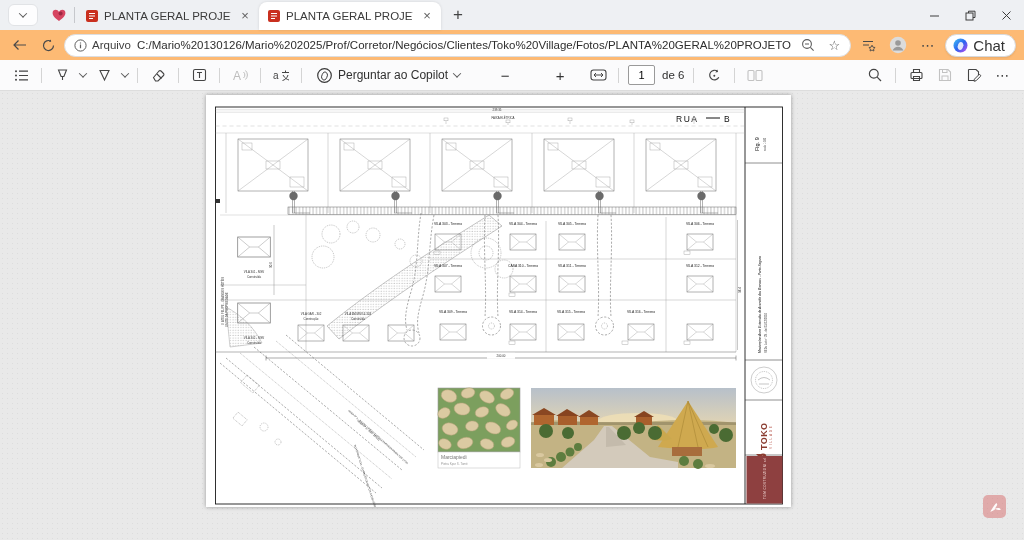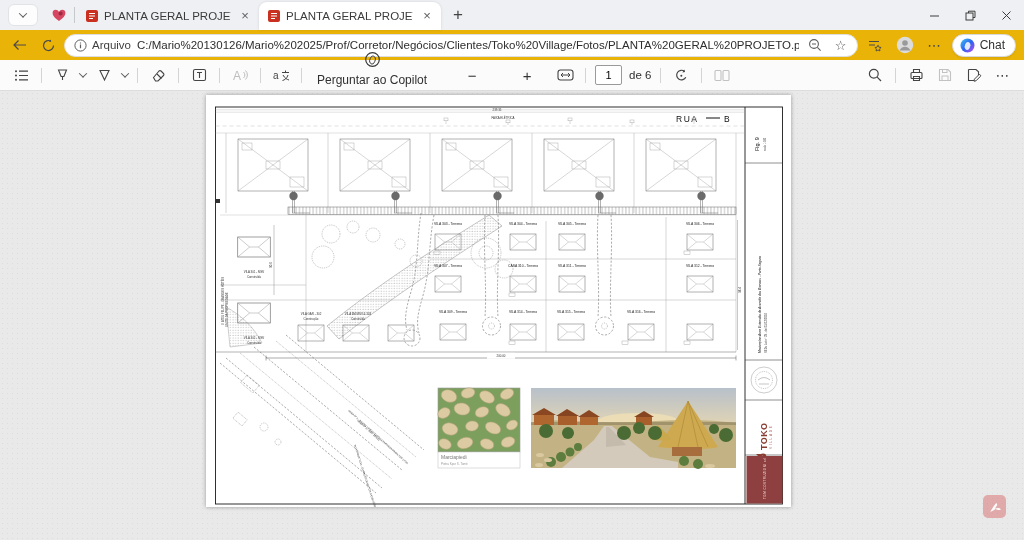--- a/index.html
+++ b/index.html
@@ -18,38 +18,38 @@
   .tab { width:182px; height:28px; margin-top:2px; display:flex; align-items:center; padding:0 6px 0 9px; gap:6px;
     font-size:11.5px; color:#3b3b3b; }
   .tab.active { background:#fff; border-radius:8px 8px 0 0; box-shadow:0 0 3px rgba(0,0,0,.12); }
   .tab .title { flex:1; white-space:nowrap; overflow:hidden; }
   .tab-close { font-size:13px; color:#5f5f5f; width:16px; height:16px; line-height:15px; text-align:center; border-radius:4px; }
   .newtab { font-size:17px; color:#444; width:26px; height:26px; text-align:center; line-height:25px; margin-left:4px; }
   .wincontrols { position:absolute; right:0; top:0; height:30px; display:flex; }
   .winbtn { width:36px; height:30px; display:flex; align-items:center; justify-content:center; color:#3c3c3c; }
 
   
-  .addressbar { height:30px; background:#eab308; display:flex; align-items:center; padding:0 8px; gap:4px; flex:0 0 30px; }
+  .addressbar { height:30px; background:#fdba74; display:flex; align-items:center; padding:0 8px; gap:4px; flex:0 0 30px; }
   .navbtn { width:24px; height:24px; display:flex; align-items:center; justify-content:center;
     font-size:15px; color:#4a4a4a; border-radius:4px; }
   .url-pill { flex:1; height:23px; border:1px solid #dcdee1; border-radius:12px; background:#fff;
     display:flex; align-items:center; padding:0 6px 0 9px; gap:6px; min-width:0; }
   .scheme { font-size:11.5px; color:#3f3f3f; display:flex; align-items:center; gap:5px; white-space:nowrap; }
   .urltext { font-size:11.5px; color:#2e2e2e; white-space:nowrap; overflow:hidden; flex:1; }
   .pill-ic { display:flex; align-items:center; justify-content:center; width:20px; }
   .bar-ic { width:26px; height:24px; display:flex; align-items:center; justify-content:center; color:#4a4a4a; }
   .chat-btn { height:23px; border:1px solid #d7d9dc; border-radius:12px; background:#fff; display:flex;
-    align-items:center; gap:5px; padding:0 10px 0 7px; font-size:12px; color:#333; box-shadow:0 1px 2px rgba(0,0,0,.08); }
+    align-items:center; gap:5px; padding:0 10px 0 7px; font-size:15px; color:#333; box-shadow:0 1px 2px rgba(0,0,0,.08); }
 
   
   .pdfbar { height:31px; background:#fbfbfc; border-bottom:1px solid #dddddd; display:flex; align-items:center;
     padding:0 10px; gap:7px; font-size:12px; color:#333; flex:0 0 31px; }
   .tool { width:22px; height:22px; display:flex; align-items:center; justify-content:center; border-radius:4px; }
   .tdiv { width:1px; height:15px; background:#d4d4d4; margin:0 2px; }
-  .copilot-btn { display:flex; align-items:center; gap:6px; padding:2px 6px; border-radius:4px;flex-direction:column; }
+  .copilot-btn { display:flex; align-items:center; gap:6px; padding:2px 6px; border-radius:4px; }
   .copilot-label { font-size:12px; color:#303030; }
   .pageinput { width:27px; height:20px; border:1px solid #9a9a9a; border-radius:2px; text-align:center;
     font-size:11px; font-family:inherit; background:#fff; }
   .pagecount { font-size:11.5px; color:#303030; }
   .rightcluster { margin-left:auto; display:flex; align-items:center; gap:7px; }
   .zoomtxt { font-size:15px; color:#333; width:20px; text-align:center; }
 
   
   .viewer { flex:1; position:relative; background:#e9e9e9;
     background-image:radial-gradient(#dddddd 0.8px, transparent 0.8px); background-size:5px 5px; }

